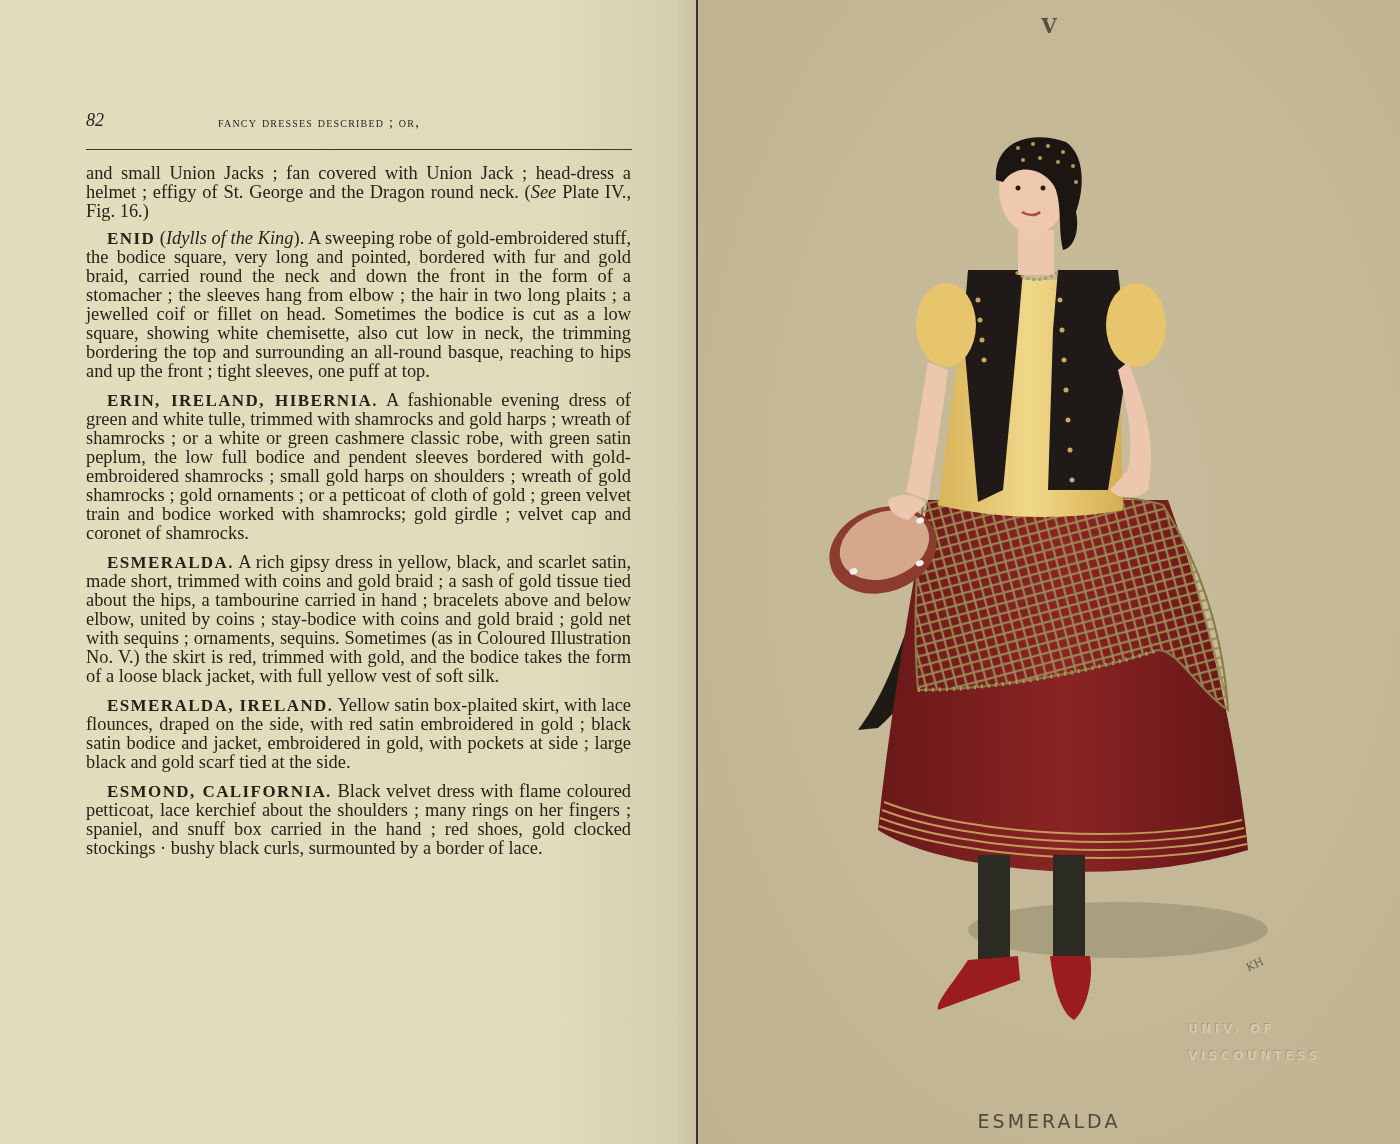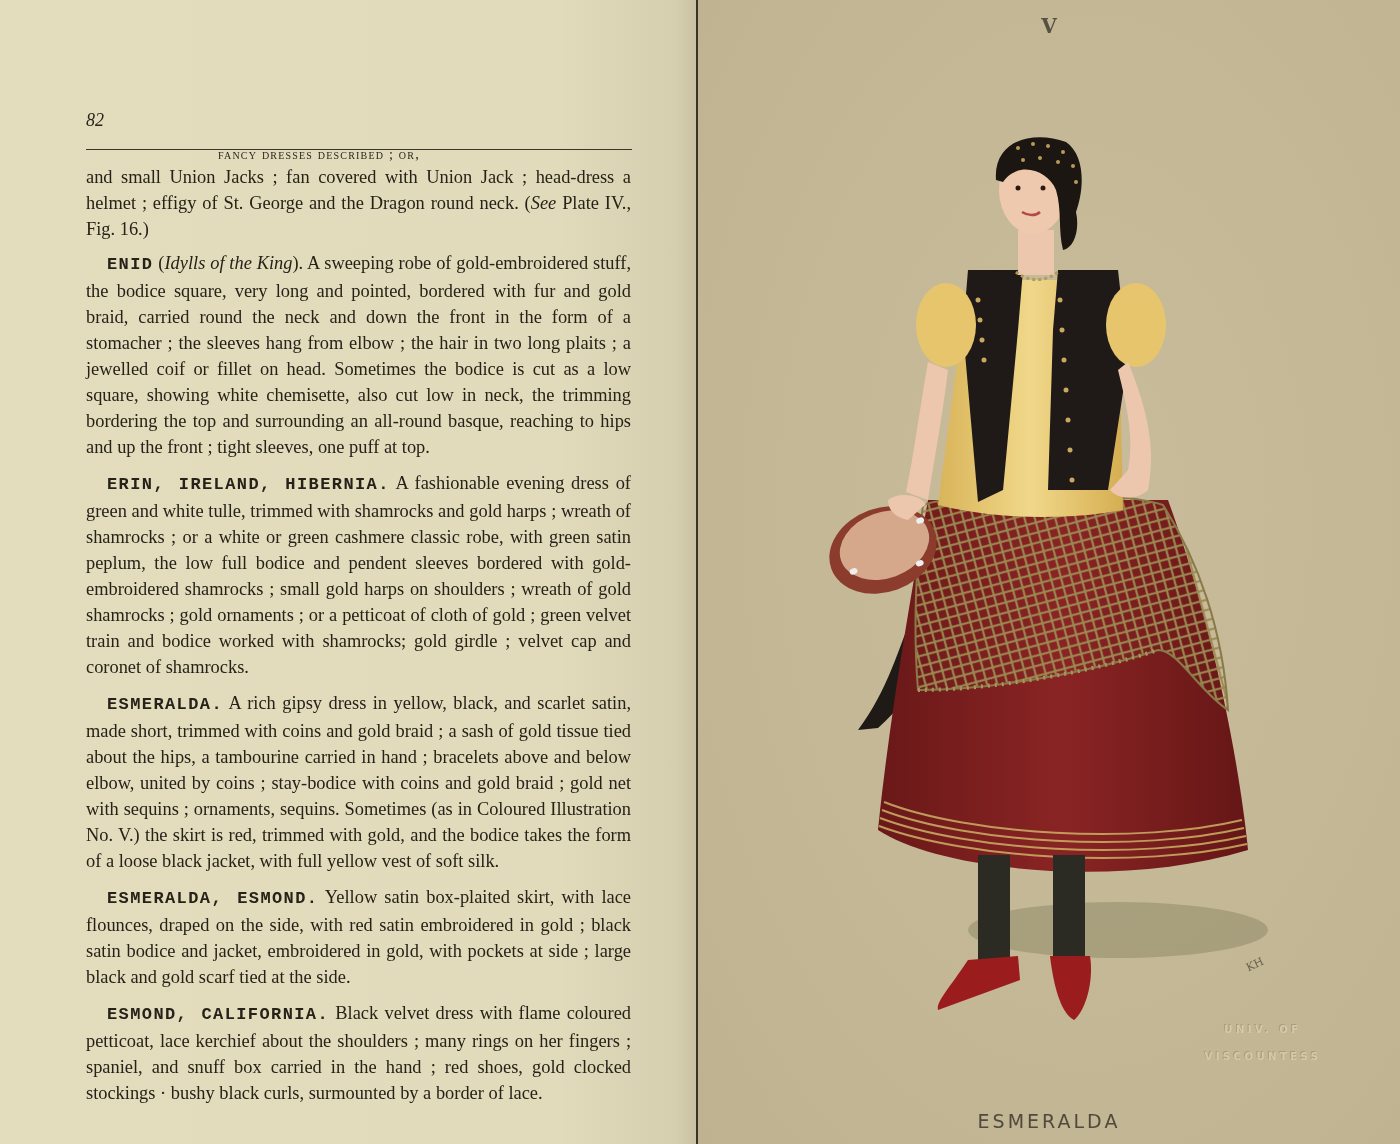--- a/index.html
+++ b/index.html
@@ -14,54 +14,54 @@
     position: relative; width: 697px; height: 1144px;
     background: linear-gradient(90deg, #e3dcbd 0%, #e2dbbb 80%, #d6cfaf 97%, #c9c1a1 100%);
   }
   .running-head {
     position: absolute; left: 86px; top: 110px; width: 546px; height: 26px;
     color: #2a2520;
   }
   .folio { position: absolute; left: 0; top: 0; font-size: 18px; font-style: italic; }
   .head-title {
     position: absolute; left: 132px; top: 4px; font-size: 14.2px; letter-spacing: 1.2px;
-    font-variant: small-caps; text-transform: lowercase; margin-top: 32px;
+    font-variant: small-caps; text-transform: lowercase;
   }
   .head-rule { position: absolute; left: 86px; top: 149px; width: 546px; height: 0; border-top: 1.5px solid #3b352c; }
   .text-block {
     position: absolute; left: 86px; top: 164px; width: 545px;
-    color: #272219; font-size: 18.4px; line-height: 26px; text-align: justify;
+    color: #272219; font-size: 18.4px; line-height: 19px; text-align: justify;
   }
   .entry { margin: 0 0 10px 0; text-indent: 0; }
   .entry.indent { text-indent: 21px; }
   .entry.cont { margin-bottom: 8px; }
   .entry-title {
-    font-family: Liberation Mono, monospace; font-weight: bold; letter-spacing: 1.4px; font-size: 17px;
+    font-family: Liberation Serif, serif; font-weight: bold; letter-spacing: 1.4px; font-size: 17px;
   }
   .ital { font-style: italic; }
   
   .gutter { position: absolute; left: 696px; top: 0; width: 2px; height: 1144px; background: #3a3328; }
   .gutter-tick-top { position: absolute; left: 698px; top: 0; width: 7px; height: 10px; border: 1.5px solid #4a4030; border-left: none; border-top: none; }
   .gutter-tick-bot { position: absolute; left: 698px; top: 1136px; width: 7px; height: 8px; border: 1.5px solid #4a4030; border-left: none; border-bottom: none; }
   
   .page-right {
     position: absolute; left: 698px; top: 0; width: 702px; height: 1144px;
     background: radial-gradient(ellipse at 55% 45%, #c9bc9c 0%, #c4b795 60%, #bfb290 100%);
   }
   .plate-number {
     position: absolute; left: 0; top: 14px; width: 702px; text-align: center;
     font-family: "DejaVu Serif", serif; font-weight: bold; font-size: 20px; color: #55503f;
   }
   .plate-caption {
     position: absolute; left: 0; top: 1110px; width: 702px; text-align: center;
     font-family: "DejaVu Sans", sans-serif; font-size: 19px; letter-spacing: 3px; color: #4f4a3c;
   }
   .watermark {
-    position: absolute; left: 490px; top: 1016px; width: 150px; text-align: center;
-    font-family: "DejaVu Sans", sans-serif; font-weight: bold; font-size: 10px; line-height: 27px;
+    position: absolute; left: 490px; top: 1016px; width: 150px; 
+    font-family: "DejaVu Sans", sans-serif; font-weight: bold; font-size: 12px; line-height: 27px;
     letter-spacing: 3.5px; color: #d4c9ab; text-shadow: -1px -1px 0 #a89c7c;
   }
   .artist-mark {
     position: absolute; left: 548px; top: 958px; font-size: 11px; color: #6b6350;
     transform: rotate(-25deg); font-family: "DejaVu Serif", serif;
   }
   .figure { position: absolute; left: 120px; top: 130px; width: 450px; height: 900px; }
 </style>
 </head>
 <body>
@@ -77,21 +77,21 @@
 
     <div class="text-block">
       <p class="entry cont"><span>and small Union Jacks ; fan covered with Union Jack ; head-dress a helmet ; effigy of St. George and the Dragon round neck.  (</span><span class="ital">See</span><span> Plate IV., Fig. 16.)</span></p>
 
       <p class="entry indent"><span class="entry-title">ENID</span><span> (</span><span class="ital">Idylls of the King</span><span>). </span><span> A sweeping robe of gold-embroidered stuff, the bodice square, very long and pointed, bordered with fur and gold braid, carried round the neck and down the front in the form of a stomacher ; the sleeves hang from elbow ; the hair in two long plaits ; a jewelled coif or fillet on head.  Sometimes the bodice is cut as a low square, showing white chemisette, also cut low in neck, the trimming bordering the top and surrounding an all-round basque, reaching to hips and up the front ; tight sleeves, one puff at top.</span></p>
 
       <p class="entry indent"><span class="entry-title">ERIN, IRELAND, HIBERNIA.</span><span> A fashionable evening dress of green and white tulle, trimmed with shamrocks and gold harps ; wreath of shamrocks ; or a white or green cashmere classic robe, with green satin peplum, the low full bodice and pendent sleeves bordered with gold-embroidered shamrocks ; small gold harps on shoulders ; wreath of gold shamrocks ; gold ornaments ; or a petticoat of cloth of gold ; green velvet train and bodice worked with shamrocks; gold girdle ; velvet cap and coronet of shamrocks.</span></p>
 
       <p class="entry indent"><span class="entry-title">ESMERALDA.</span><span>  A rich gipsy dress in yellow, black, and scarlet satin, made short, trimmed with coins and gold braid ; a sash of gold tissue tied about the hips, a tambourine carried in hand ; bracelets above and below elbow, united by coins ; stay-bodice with coins and gold braid ; gold net with sequins ; ornaments, sequins.  Sometimes (as in Coloured Illustration No. V.) the skirt is red, trimmed with gold, and the bodice takes the form of a loose black jacket, with full yellow vest of soft silk.</span></p>
 
-      <p class="entry indent"><span class="entry-title">ESMERALDA, ESMOND.</span><span>  Yellow satin box-plaited skirt, with lace flounces, draped on the side, with red satin embroidered in gold ; black satin bodice and jacket, embroidered in gold, with pockets at side ; large black and gold scarf tied at the side.</span></p>
+      <p class="entry indent"><span class="entry-title">ESMERALDA, IRELAND.</span><span>  Yellow satin box-plaited skirt, with lace flounces, draped on the side, with red satin embroidered in gold ; black satin bodice and jacket, embroidered in gold, with pockets at side ; large black and gold scarf tied at the side.</span></p>
 
       <p class="entry indent"><span class="entry-title">ESMOND, CALIFORNIA.</span><span>  Black velvet dress with flame coloured petticoat, lace kerchief about the shoulders ; many rings on her fingers ; spaniel, and snuff box carried in the hand ; red shoes, gold clocked stockings · bushy black curls, surmounted by a border of lace.</span></p>
     </div>
   </div>
 
   <div class="gutter"></div>
   <div class="gutter-tick-top"></div>
   <div class="gutter-tick-bot"></div>
 
   <div class="page-right">

